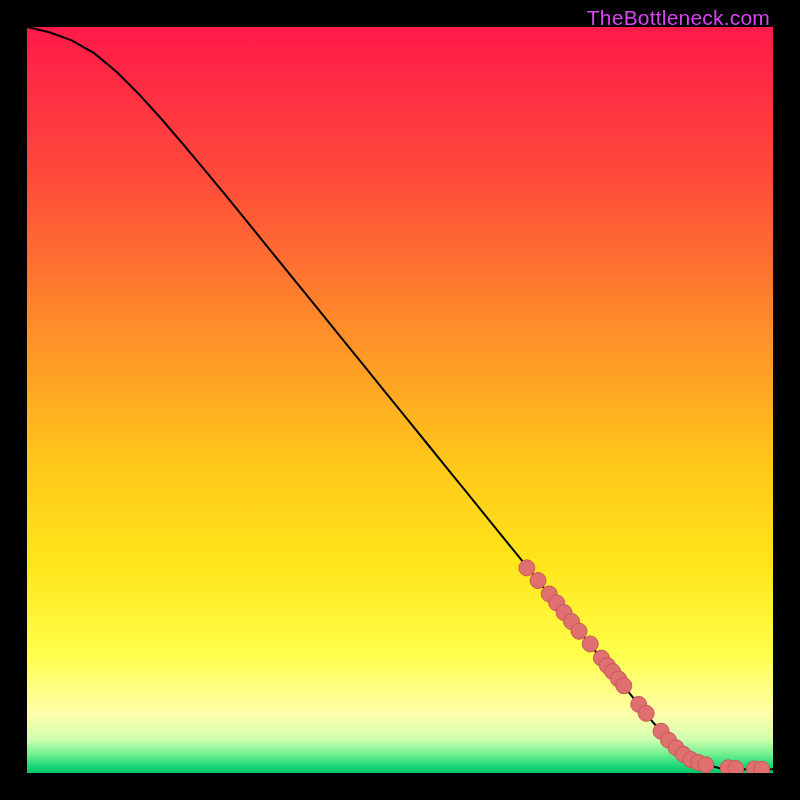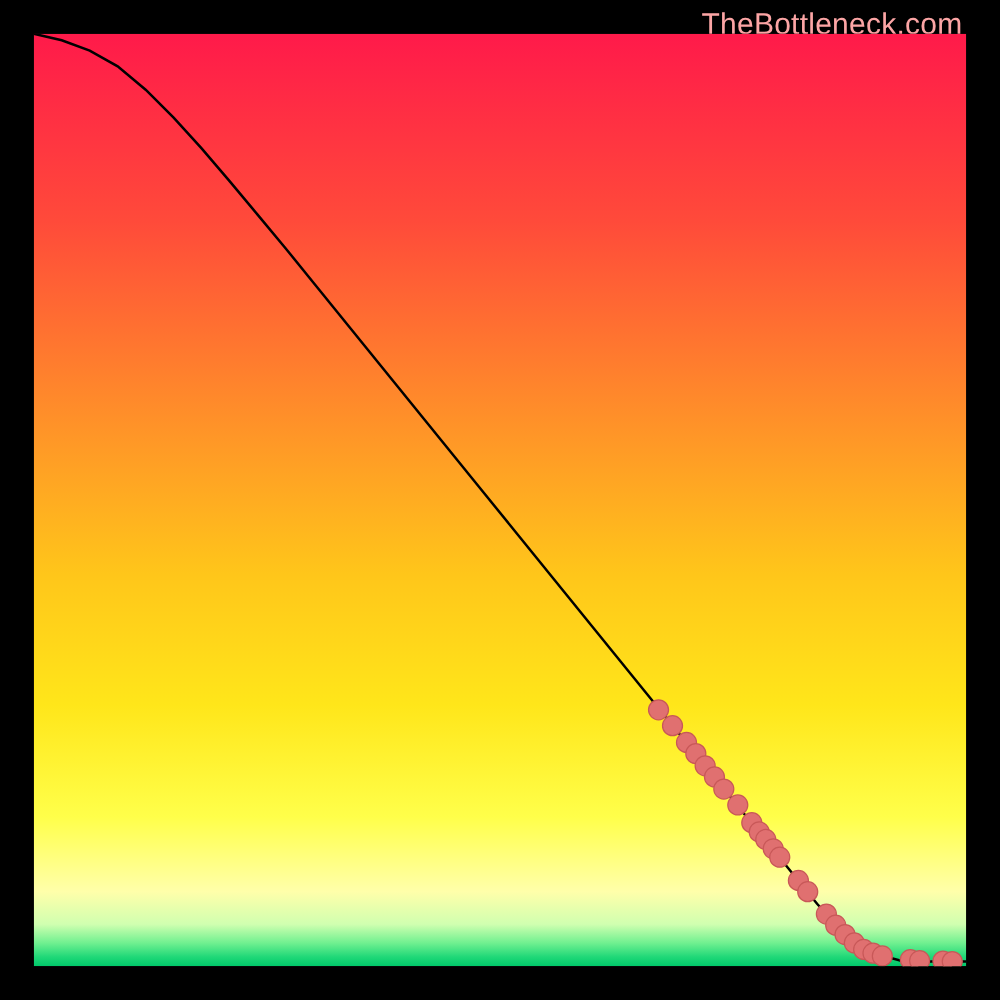--- a/index.html
+++ b/index.html
@@ -23,22 +23,22 @@
     position: absolute;
     left: 0;
     top: 0;
     width: 746px;
     height: 746px;
   }
   .watermark {
     position: absolute;
     top: 6px;
     right: 30px;
-    color: #fca5a5;
-    font-size: 24px;
+    color: #d946ef;
+    font-size: 21px;
     font-weight: 500;
     letter-spacing: 0.2px;
   }
   svg { display: block; }
 </style>
 </head>
 <body>
 
 <div class="watermark">TheBottleneck.com</div>
 

